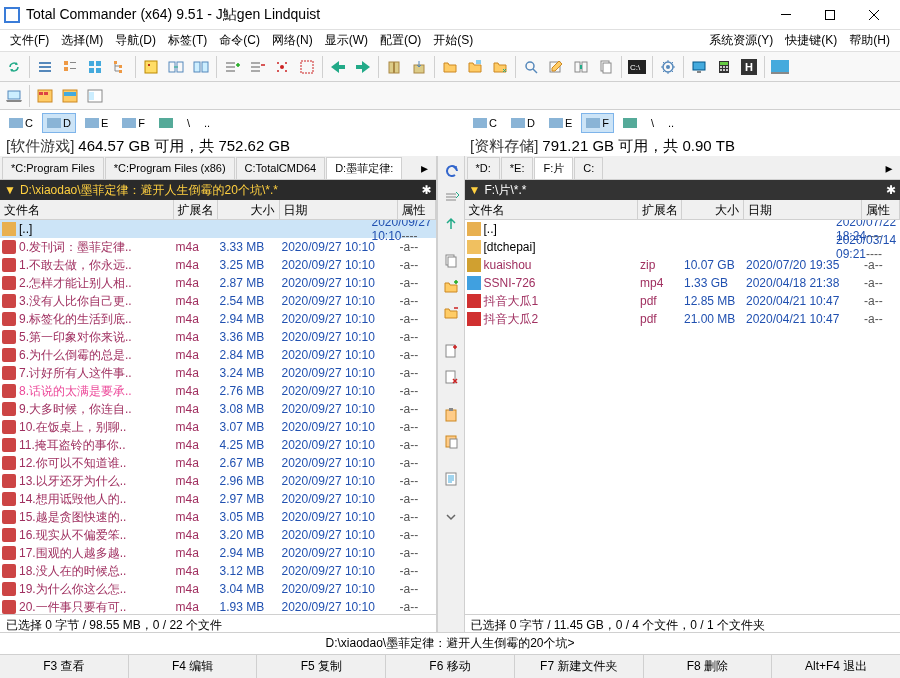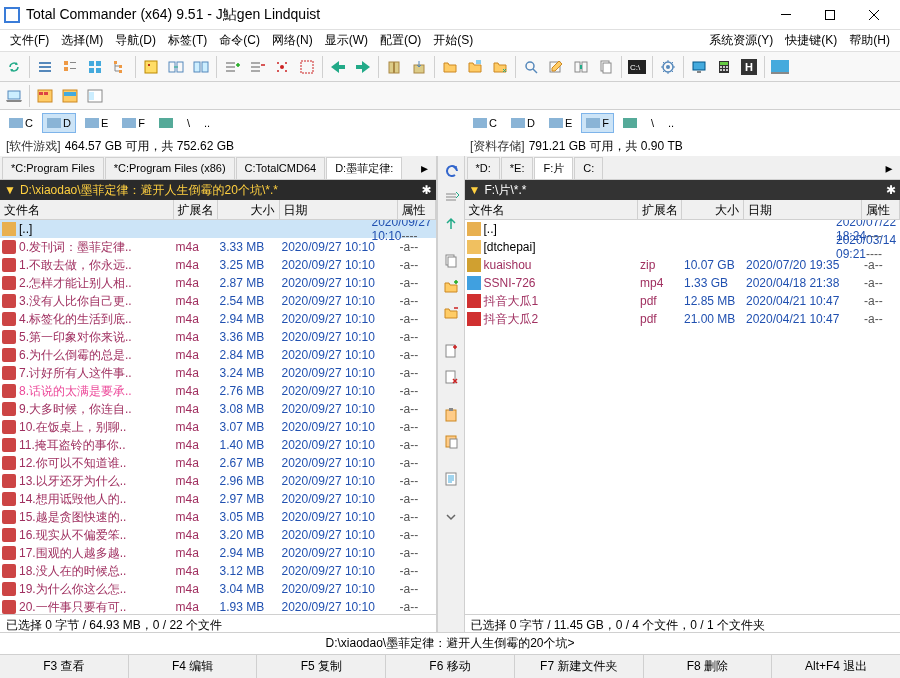--- a/index.html
+++ b/index.html
@@ -15,21 +15,21 @@
 .toolbar { display: flex; align-items: center; height: 30px; padding: 2px; gap: 1px; border-bottom: 1px solid #d0d0d0; background: #f8f8f8; }
 .tb-btn { width: 24px; height: 24px; display: flex; align-items: center; justify-content: center; border: 1px solid transparent; cursor: default; position: relative; }
 .tb-sep { width: 1px; height: 22px; background: #d0d0d0; margin: 0 2px; }
 .toolbar2 { display: flex; align-items: center; height: 28px; padding: 2px; gap: 1px; border-bottom: 1px solid #d0d0d0; background: #f8f8f8; }
 .drive-row { display: flex; height: 26px; align-items: center; }
 .drive-panel { flex: 1; display: flex; align-items: center; gap: 4px; padding: 0 4px; }
 .drive-btn { display: flex; align-items: center; gap: 2px; padding: 1px 4px; border: 1px solid transparent; font-size: 11px; cursor: default; height: 20px; }
 .drive-btn.active { background: #cce4f7; border-color: #7eb4ea; }
 .drive-ico { width: 14px; height: 10px; background: #8ab4d6; position: relative; }
 .drive-ico.net { background: #5a9; }
-.status-row { display: flex; height: 20px; font-size: 12px; }
+.status-row { display: flex; height: 20px; font-size: 15px; }
 .status-half { flex: 1; padding: 2px 6px; display: flex; align-items: center; gap: 4px; }
 .status-label { color: #333; }
 .panels { flex: 1; display: flex; min-height: 0; }
 .panel { flex: 1; display: flex; flex-direction: column; min-width: 0; border-right: 1px solid #d0d0d0; }
 .panel:last-child { border-right: none; }
 .mid-bar { width: 28px; display: flex; flex-direction: column; align-items: center; padding: 4px 0; gap: 4px; background: #f0f0f0; border-left: 1px solid #d0d0d0; border-right: 1px solid #d0d0d0; }
 .mid-btn { width: 22px; height: 22px; display: flex; align-items: center; justify-content: center; cursor: default; }
 .tabs-row { display: flex; align-items: center; height: 24px; background: #f0f0f0; border-bottom: 1px solid #d0d0d0; padding: 0 2px; gap: 1px; }
 .tab { padding: 2px 8px; font-size: 11px; background: #f0f0f0; border: 1px solid #d0d0d0; border-bottom: none; cursor: default; white-space: nowrap; height: 22px; display: flex; align-items: center; }
 .tab.active { background: #fff; font-weight: normal; }
@@ -480,21 +480,21 @@
             <span style="color:#a03060">3.没有人比你自己更..</span>
           </span>
           <span class="fext">m4a</span>
           <span class="fsize">2.54 MB</span>
           <span class="fdate">2020/09/27 10:10</span>
           <span class="fattr">-a--</span>
         </div>
         <div class="file-row">
           <span class="fname">
             <span class="fico m4a"></span>
-            <span style="color:#a03060">4.标签化的生活到底..</span>
+            <span style="color:#a03060">9.标签化的生活到底..</span>
           </span>
           <span class="fext">m4a</span>
           <span class="fsize">2.94 MB</span>
           <span class="fdate">2020/09/27 10:10</span>
           <span class="fattr">-a--</span>
         </div>
         <div class="file-row">
           <span class="fname">
             <span class="fico m4a"></span>
             <span style="color:#a03060">5.第一印象对你来说..</span>
@@ -553,21 +553,21 @@
           <span class="fsize">3.07 MB</span>
           <span class="fdate">2020/09/27 10:10</span>
           <span class="fattr">-a--</span>
         </div>
         <div class="file-row">
           <span class="fname">
             <span class="fico m4a"></span>
             <span style="color:#a03060">11.掩耳盗铃的事你..</span>
           </span>
           <span class="fext">m4a</span>
-          <span class="fsize">1.40 MB</span>
+          <span class="fsize">4.25 MB</span>
           <span class="fdate">2020/09/27 10:10</span>
           <span class="fattr">-a--</span>
         </div>
         <div class="file-row">
           <span class="fname">
             <span class="fico m4a"></span>
             <span style="color:#a03060">12.你可以不知道谁..</span>
           </span>
           <span class="fext">m4a</span>
           <span class="fsize">2.67 MB</span>
@@ -648,21 +648,21 @@
           <span class="fname">
             <span class="fico m4a"></span>
             <span style="color:#a03060">20.一件事只要有可..</span>
           </span>
           <span class="fext">m4a</span>
           <span class="fsize">1.93 MB</span>
           <span class="fdate">2020/09/27 10:10</span>
           <span class="fattr">-a--</span>
         </div>
       </div>
-    <div class="file-count">已选择 0 字节 / 64.93 MB，0 / 22 个文件</div>
+    <div class="file-count">已选择 0 字节 / 98.55 MB，0 / 22 个文件</div>
   </div>
 
   <div class="mid-bar">
     <div class="mid-btn">
         <svg width="16" height="16">
           <path d="M14 8a5 5 0 1 0-2 4" fill="none" stroke="#36c" stroke-width="2"></path>
           <path d="M10 4l4-1-1 4z" fill="#36c"></path>
         </svg>
       </div>
     <div class="mid-btn">

